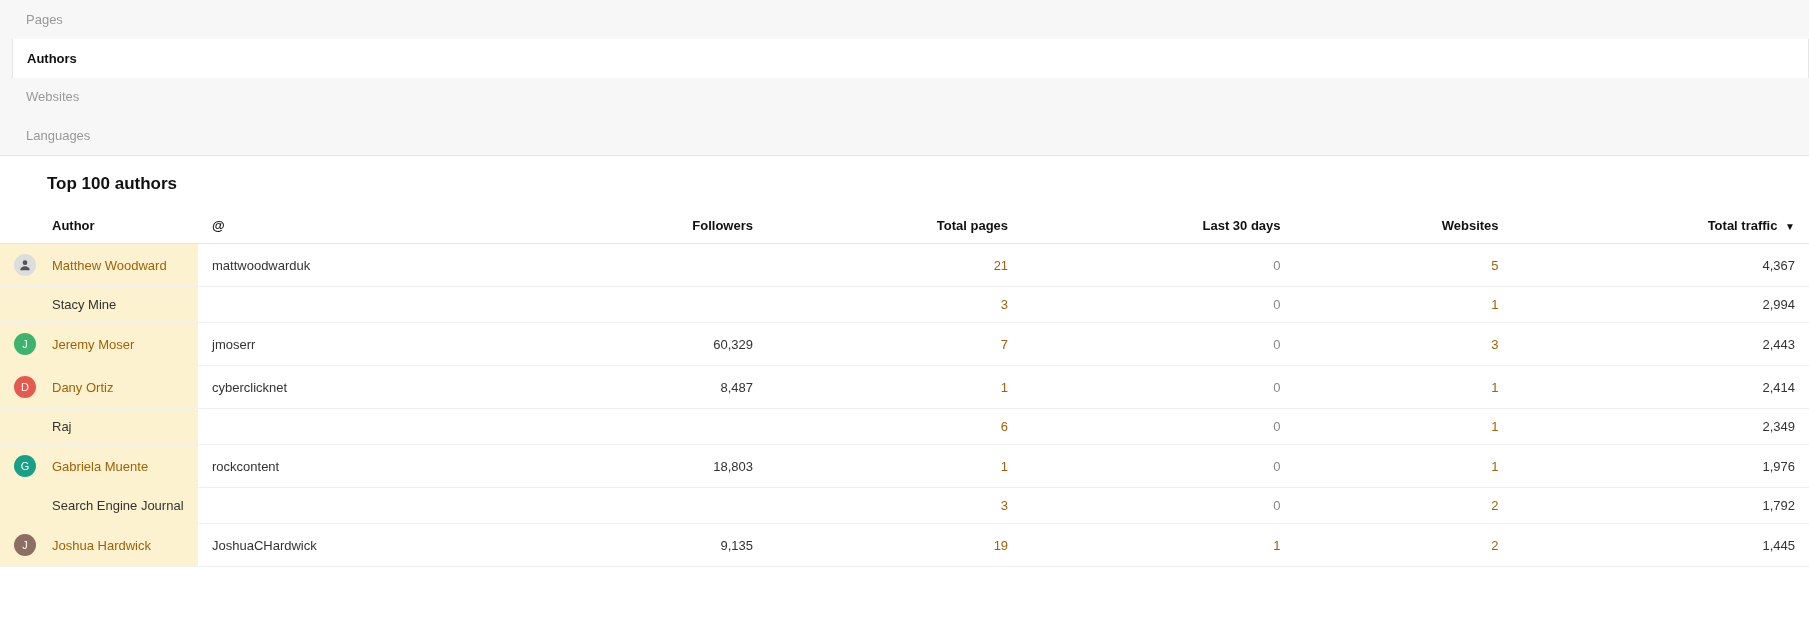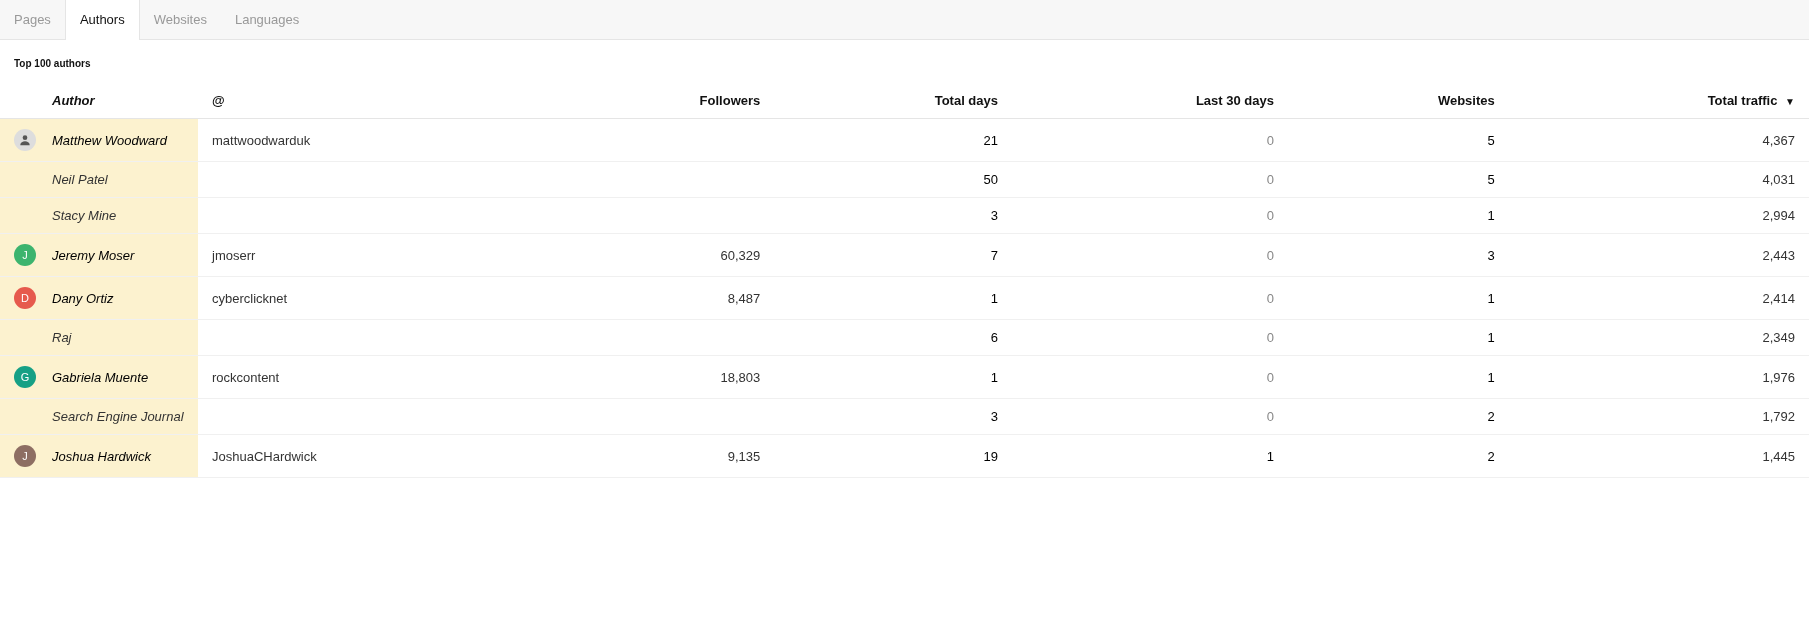--- a/index.html
+++ b/index.html
@@ -7,40 +7,43 @@
     margin: 0;
     font-family: -apple-system, BlinkMacSystemFont, "Segoe UI", Helvetica, Arial, sans-serif;
     font-size: 13px;
     color: #333;
     background: #fff;
   }
   .tabbar {
     display: flex;
     background: #f7f7f7;
     border-bottom: 1px solid #e5e5e5;
+    padding-left: 12px;
+    flex-direction: column;
   }
   .tab {
     padding: 12px 14px;
     color: #999;
     cursor: pointer;
     user-select: none;
   }
   .tab.active {
     background: #fff;
     color: #111;
-    font-weight: 400;
+    font-weight: 700;
     border-left: 1px solid #e5e5e5;
     border-right: 1px solid #e5e5e5;
     margin-bottom: -1px;
   }
   .heading {
     font-weight: 700;
-    font-size: 10px;
+    font-size: 17px;
     padding: 18px 14px 14px 14px;
     color: #111;
+    margin-left: 33px;
   }
   table {
     width: 100%;
     border-collapse: collapse;
   }
   thead th {
     text-align: left;
     font-weight: 600;
     font-size: 13px;
     color: #111;
@@ -48,25 +51,25 @@
     border-bottom: 1px solid #e5e5e5;
     white-space: nowrap;
   }
   tbody td {
     padding: 10px 14px;
     border-bottom: 1px solid #f0f0f0;
     vertical-align: middle;
     white-space: nowrap;
   }
   .col-avatar { width: 38px; padding-right: 0; }
-  .col-author { width: 160px; font-style: italic; }
+  .col-author { width: 160px; }
   .col-handle { }
   th.right, td.right { text-align: right; }
   .hl { background: #fcf2cf; }
-  .link { color: #000000; cursor: pointer; }
+  .link { color: #a16207; cursor: pointer; }
   .muted { color: #888; }
   .avatar {
     width: 22px; height: 22px; border-radius: 50%;
     display: inline-flex; align-items: center; justify-content: center;
     font-size: 11px; color: #fff;
   }
   .avatar.person { background: #ddd; color:#555; }
   .avatar svg { width: 14px; height: 14px; }
   .sort-caret {
     display:inline-block; margin-left:4px; font-size:10px; vertical-align:middle;
@@ -84,21 +87,21 @@
 
 <div class="heading">Top 100 authors</div>
 
 <table>
   <thead>
     <tr>
       <th class="col-avatar"></th>
       <th class="col-author">Author</th>
       <th class="col-handle">@</th>
       <th class="right">Followers</th>
-      <th class="right">Total days</th>
+      <th class="right">Total pages</th>
       <th class="right">Last 30 days</th>
       <th class="right">Websites</th>
       <th class="right">
         <span>Total traffic</span>
         <span class="sort-caret">▼</span>
       </th>
     </tr>
   </thead>
   <tbody id="rows">
       <tr>
@@ -108,30 +111,20 @@
               <path d="M4 20c0-4 4-6 8-6s8 2 8 6v1H4z"></path>
             </svg>
           </span></td>
         <td class="col-author hl"><span class="link">Matthew Woodward</span></td>
         <td>mattwoodwarduk</td>
         <td class="right"></td>
         <td class="right"><span class="link">21</span></td>
         <td class="right"><span class="muted">0</span></td>
         <td class="right"><span class="link">5</span></td>
         <td class="right">4,367</td>
-      </tr>
-      <tr>
-        <td class="col-avatar hl"></td>
-        <td class="col-author hl"><span>Neil Patel</span></td>
-        <td></td>
-        <td class="right"></td>
-        <td class="right"><span class="link">50</span></td>
-        <td class="right"><span class="muted">0</span></td>
-        <td class="right"><span class="link">5</span></td>
-        <td class="right">4,031</td>
       </tr>
       <tr>
         <td class="col-avatar hl"></td>
         <td class="col-author hl"><span>Stacy Mine</span></td>
         <td></td>
         <td class="right"></td>
         <td class="right"><span class="link">3</span></td>
         <td class="right"><span class="muted">0</span></td>
         <td class="right"><span class="link">1</span></td>
         <td class="right">2,994</td>

